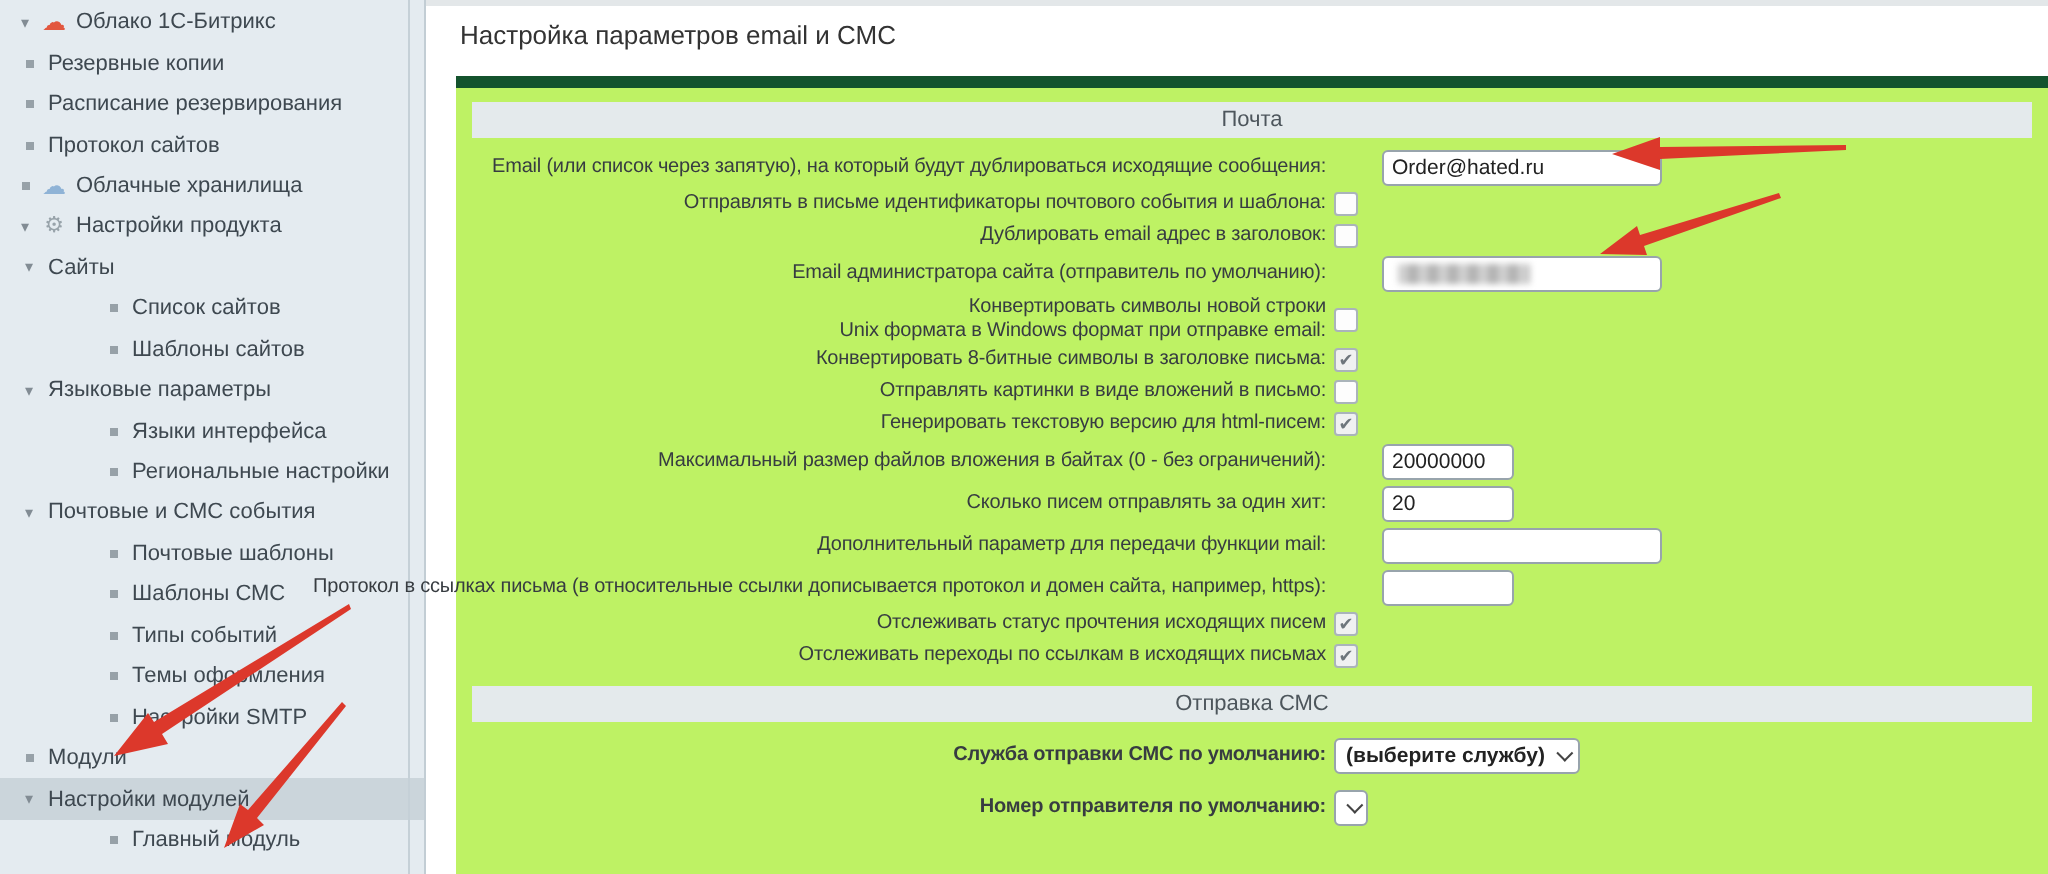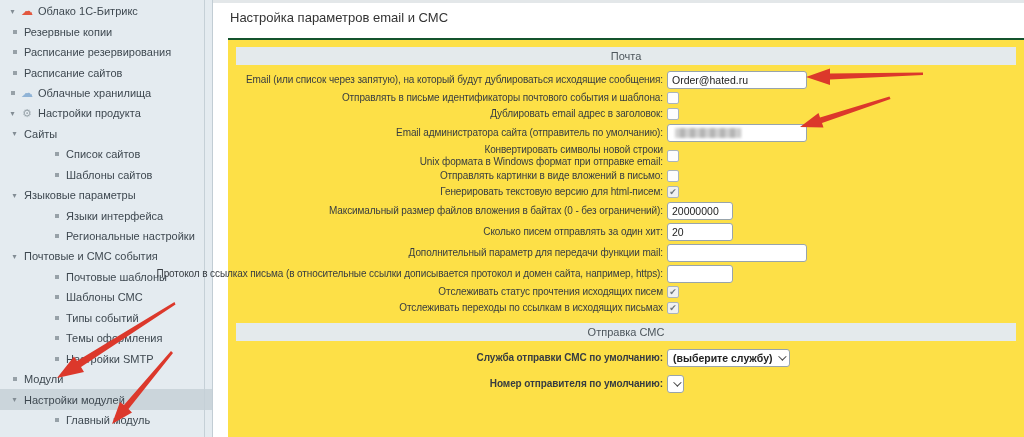--- a/index.html
+++ b/index.html
@@ -27,27 +27,27 @@
   .ic-cloud { color:#8fb3d6; }
   .ic-gear { color:#98a3aa; font-size:11px; }
   .sb-label { margin-left:3px; }
 
   
   .content { position:absolute; left:213px; right:0; top:0; bottom:0; background:#fff; }
   .top-strip { position:absolute; left:0; right:0; top:0; height:3px; background:#e3e7e9; }
   .page-title { font-size:13px; font-weight:400; color:#333; margin:10px 0 0 17px; }
 
   .panel { position:absolute; left:15px; right:0; top:38px; bottom:0;
-           background:#fde047; border-top:2px solid #14532d; }
+           background:#bef264; border-top:6px solid #14532d; }
   .section-header { height:18px; line-height:18px; margin:7px 8px 4px 8px; background:#e4eaec;
                     text-align:center; font-size:11px; color:#4d565c; }
   .section-header.second { margin-top:7px; }
 
   .form-row { display:flex; align-items:center; padding-left:8px; }
-  .form-row.h-text { height:21px; }
+  .form-row.h-text { height:21px;gap:24px; }
   .form-row.h-cb { height:16px; }
   .form-row.h-two { height:25px; }
   .form-row.h-sel { height:26px;font-weight:bold; }
   .row-label { width:427px; flex:0 0 auto; display:flex; flex-direction:column; align-items:flex-end;
                font-size:10px; color:#373c41; letter-spacing:-0.1px; }
   .row-label .lbl-line { white-space:nowrap; line-height:12px; }
   .row-control { margin-left:4px; display:flex; align-items:center; }
 
   .txt { height:18px; border:1px solid #98a4ac; border-radius:3px; background:#fff;
          font-family:inherit; font-size:10.5px; color:#222; padding:0 4px; }
@@ -88,21 +88,21 @@
         <li class="sb-item lvl1">
           <span class="marker m-bullet"></span>
           <span class="sb-label">Резервные копии</span>
         </li>
         <li class="sb-item lvl1">
           <span class="marker m-bullet"></span>
           <span class="sb-label">Расписание резервирования</span>
         </li>
         <li class="sb-item lvl1">
           <span class="marker m-bullet"></span>
-          <span class="sb-label">Расписание сайтов</span>
+          <span class="sb-label">Протокол сайтов</span>
         </li>
         <li class="sb-item lvl0">
           <span class="marker m-bullet"></span>
           <span class="sb-icon ic-cloud">☁</span>
           <span class="sb-label">Облачные хранилища</span>
         </li>
         <li class="sb-item lvl0">
           <span class="marker m-tri"></span>
           <span class="sb-icon ic-gear">⚙</span>
           <span class="sb-label">Настройки продукта</span>
@@ -210,20 +210,28 @@
             </div>
           </div>
         </div>
         <div class="form-row h-two">
           <label class="row-label">
             <span class="lbl-line">Конвертировать символы новой строки</span>
             <span class="lbl-line">Unix формата в Windows формат при отправке email:</span>
           </label>
           <div class="row-control">
             <span class="cb"></span>
+          </div>
+        </div>
+        <div class="form-row h-cb">
+          <label class="row-label">
+            <span class="lbl-line">Конвертировать 8-битные символы в заголовке письма:</span>
+          </label>
+          <div class="row-control">
+            <span class="cb checked"></span>
           </div>
         </div>
         <div class="form-row h-cb">
           <label class="row-label">
             <span class="lbl-line">Отправлять картинки в виде вложений в письмо:</span>
           </label>
           <div class="row-control">
             <span class="cb"></span>
           </div>
         </div>

